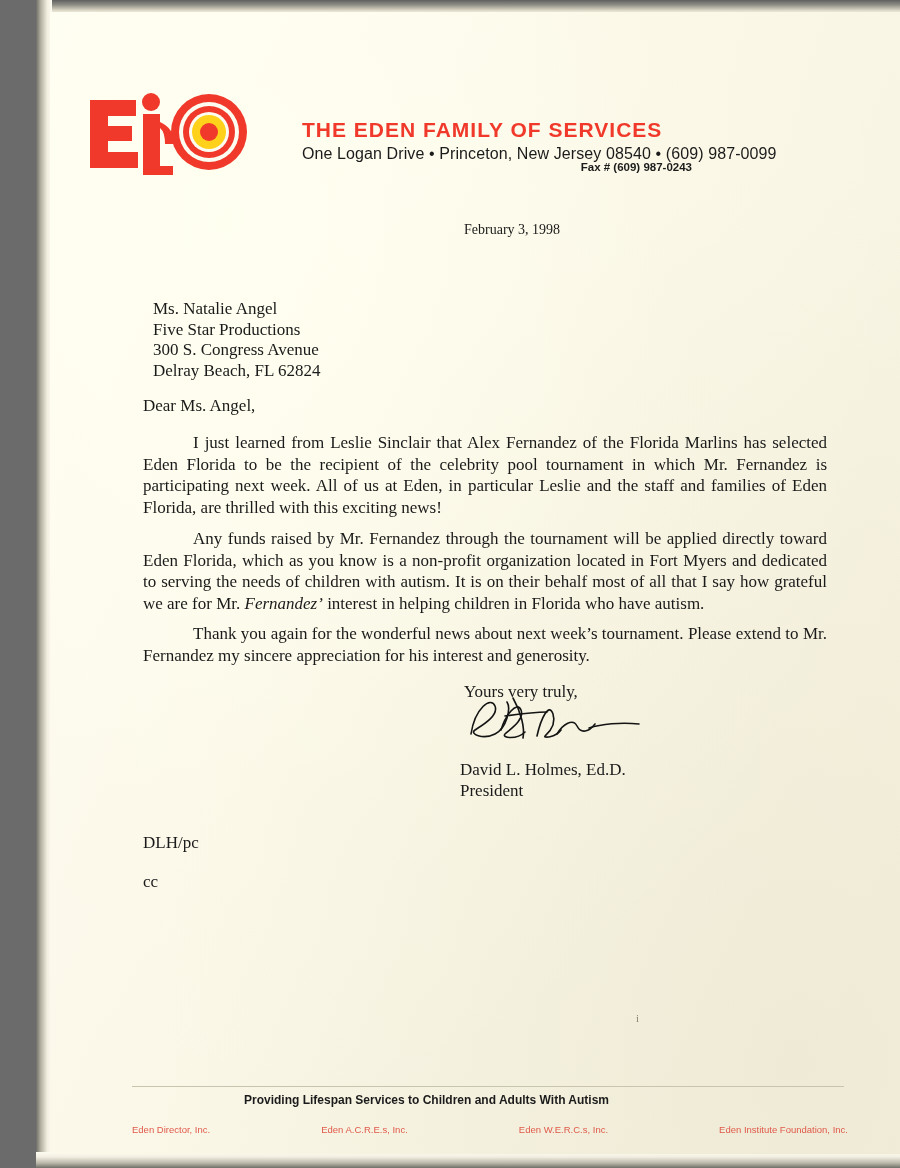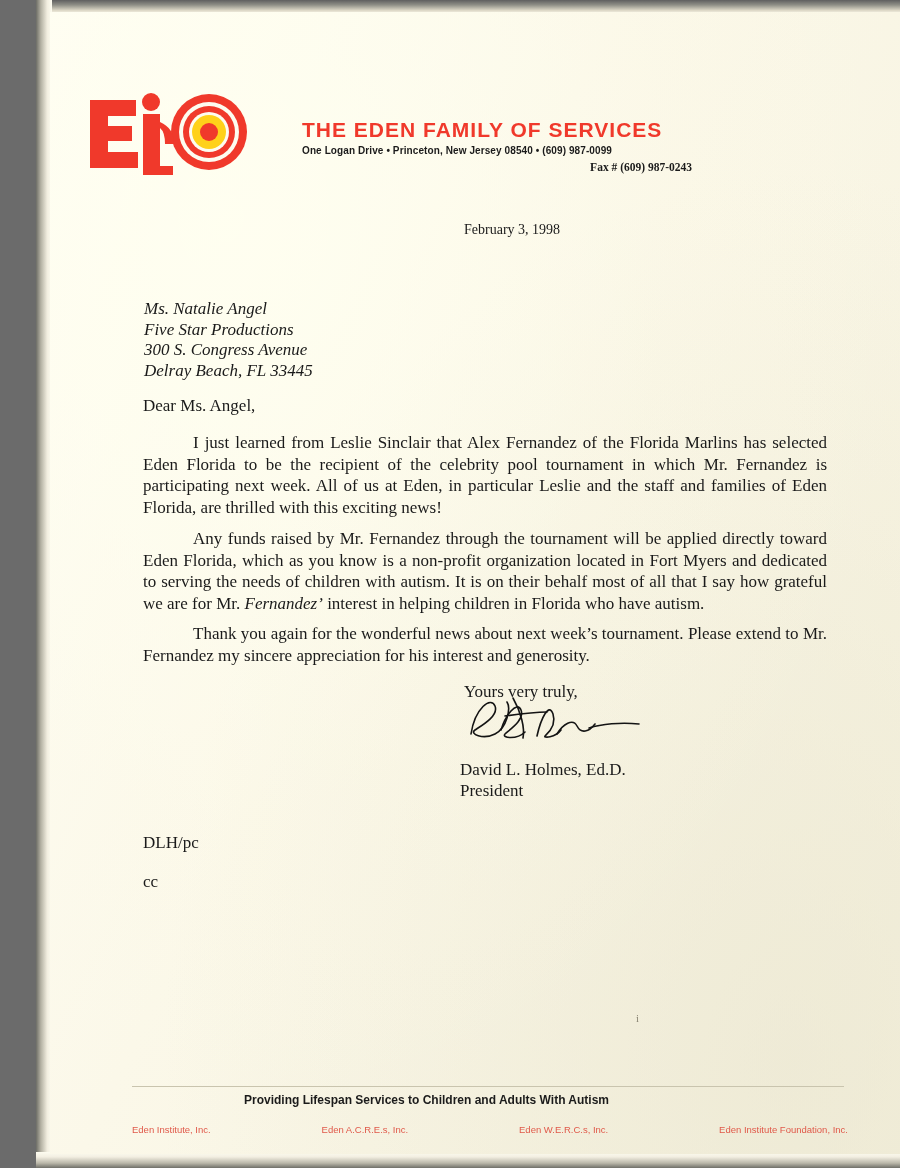--- a/index.html
+++ b/index.html
@@ -60,49 +60,48 @@
     font-size: 21px;
     letter-spacing: 1.0px;
     color: #f0392b;
     white-space: nowrap;
   }
   .lh-addr {
     position: absolute;
     left: 266px; top: 145px;
     width: 390px;
     font-family: "Liberation Sans", sans-serif;
-    font-weight: bold;
-    font-size: 10px;
+    font-weight: normal;
+    font-size: 16px;
     letter-spacing: 0.1px;
     color: #1b1b1b;
     white-space: nowrap;
   }
   .lh-fax {
     position: absolute;
     left: 266px; top: 161px;
     width: 390px;
     text-align: right;
-    font-family: Liberation Serif, serif;
+    font-family: Liberation Sans, sans-serif;
     font-weight: bold;
     font-size: 11.5px;
     color: #1b1b1b;
   }
 
   
   .date {
     position: absolute;
     left: 428px; top: 222px;
     font-size: 14px;
   }
   .addr-block {
     position: absolute;
-    left: 108px; top: 299px;
+    left: 117px; top: 299px;
     font-size: 17px;
     line-height: 20.5px;
-    font-style: italic;
   }
   .salutation {
     position: absolute;
     left: 107px; top: 396px;
     font-size: 17px;
   }
   .para {
     position: absolute;
     left: 107px;
     width: 684px;
@@ -220,21 +219,21 @@
     <div class="lh-title">THE EDEN FAMILY OF SERVICES</div>
     <div class="lh-addr">One Logan Drive • Princeton, New Jersey 08540 • (609) 987-0099</div>
     <div class="lh-fax">Fax # (609) 987-0243</div>
 
     <div class="date">February 3, 1998</div>
 
     <div class="addr-block">
       <div>Ms. Natalie Angel</div>
       <div>Five Star Productions</div>
       <div>300 S. Congress Avenue</div>
-      <div>Delray Beach, FL  33445</div>
+      <div>Delray Beach, FL  62824</div>
     </div>
 
     <div class="salutation">Dear Ms. Angel,</div>
 
     <div class="para p1">I just learned from Leslie Sinclair that Alex Fernandez of the Florida Marlins has selected Eden Florida to be the recipient of the celebrity pool tournament in which Mr. Fernandez is participating next week. All of us at Eden, in particular Leslie and the staff and families of Eden Florida, are thrilled with this exciting news!</div>
 
     <div class="para p2"><span>Any funds raised by Mr. Fernandez through the tournament will be applied directly toward Eden Florida, which as you know is a non-profit organization located in Fort Myers and dedicated to serving the needs of children with autism. It is on their behalf most of all that I say how grateful we are for Mr. </span><em>Fernandez’</em><span> interest in helping children in Florida who have autism.</span></div>
 
     <div class="para p3">Thank you again for the wonderful news about next week’s tournament. Please extend to Mr. Fernandez my sincere appreciation for his interest and generosity.</div>
 
@@ -261,20 +260,20 @@
 
     <div class="initials">DLH/pc</div>
 
     <div class="cc-label">cc</div>
 
     <div class="stray-mark">i</div>
 
     <div class="footer-rule"></div>
     <div class="footer-tag">Providing Lifespan Services to Children and Adults With Autism</div>
     <div class="footer-orgs">
-      <span>Eden Institute, Inc.</span>
+      <span>Eden Director, Inc.</span>
       <span>Eden  A.C.R.E.s, Inc.</span>
       <span>Eden W.E.R.C.s, Inc.</span>
       <span>Eden Institute Foundation, Inc.</span>
     </div>
 
   </div>
 </div>
 
 </body></html>

